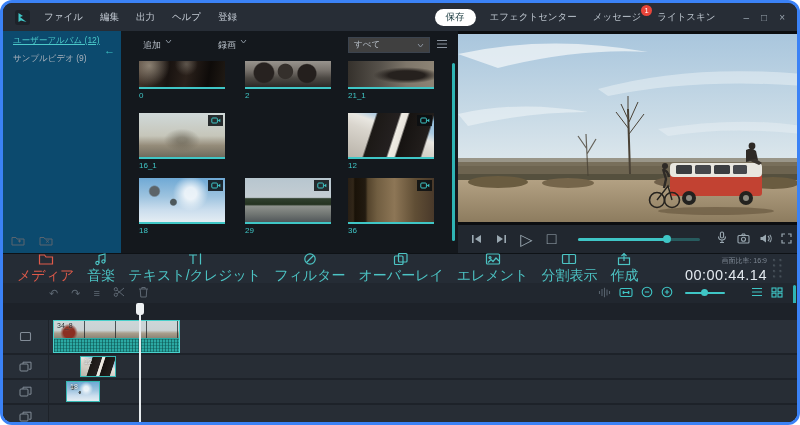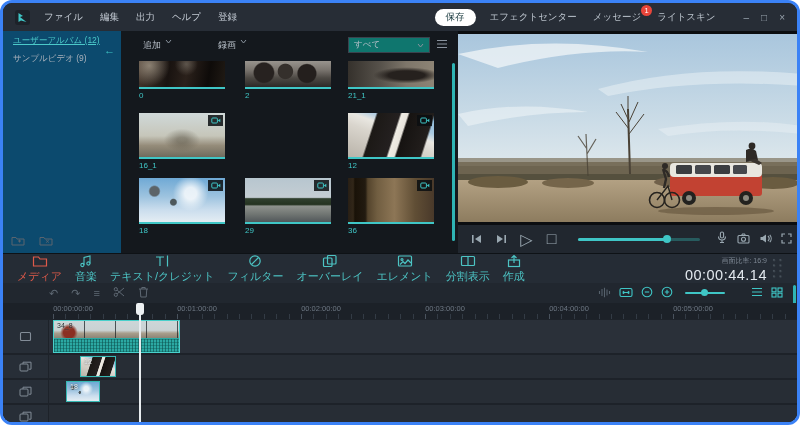--- a/index.html
+++ b/index.html
@@ -21,21 +21,21 @@
   .sb-item{padding:4px 0 2px 10px;white-space:nowrap;}
   .sb-item.sel{color:#4bc9c9;text-decoration:underline;}
   .sb-collapse{position:absolute;top:13px;right:6px;color:#3fc6c6;font-size:11px;}
   .sb-bottom{position:absolute;left:8px;bottom:5px;display:flex;gap:14px;color:#5a646f;}
 
   
   .library{position:absolute;left:118px;top:28px;width:337px;height:222px;background:#14181d;}
   .lib-head{position:absolute;left:0;top:0;width:100%;height:28px;display:flex;align-items:center;color:#b9c1ca;font-size:9px;}
   .lh-dd{display:flex;gap:4px;margin-left:22px;}
   .lh-dd.rec{margin-left:46px;}
-  .lh-select{margin-left:auto;margin-right:6px;width:82px;height:16px;border:1px solid #3b434e;background:#0f766e;display:flex;align-items:center;justify-content:space-between;padding:0 5px;font-size:8.5px;}
+  .lh-select{margin-left:auto;margin-right:6px;width:82px;height:16px;border:1px solid #3b434e;background:#404040;display:flex;align-items:center;justify-content:space-between;padding:0 5px;font-size:8.5px;}
   .lh-list{margin-right:10px;color:#8a939e;}
   .chev{width:7px;height:5px;}
   .lib-item{position:absolute;width:86px;}
   .c0{left:18px}.c1{left:124px}.c2{left:227px}
   .r0{top:30px}.r1{top:82px}.r2{top:147px}
   .thumb{position:relative;width:86px;height:46px;border-bottom:2px solid #3fc6c6;background-size:cover;}
   .r0 .thumb{height:28px;}
   .lib-label{color:#3fc6c6;font-size:8px;margin-top:2px;}
   .cam-badge{position:absolute;top:2px;right:2px;width:15px;height:11px;background:rgba(10,14,17,.85);display:flex;align-items:center;justify-content:center;color:#3fc6c6;}
   .lib-scroll{position:absolute;right:3px;top:32px;width:3px;height:178px;background:#2fb4b4;border-radius:2px;}
@@ -65,21 +65,21 @@
   .pv-controls{position:absolute;left:0;top:194px;width:100%;height:28px;background:#21272f;display:flex;align-items:center;color:#9aa8b1;}
   .pvb{width:25px;height:16px;display:flex;align-items:center;justify-content:center;}
   .pvb.first{margin-left:6px;}
   .seek{position:relative;width:122px;height:3px;border-radius:2px;background:#275b5e;margin-left:14px;}
   .seek-fill{position:absolute;left:0;top:0;height:3px;width:72%;background:#3fc6c6;border-radius:2px;}
   .seek-dot{position:absolute;left:70%;top:-2.5px;width:8px;height:8px;border-radius:50%;background:#3fc6c6;}
   .pv-right{display:flex;align-items:center;margin-left:16px;gap:9px;}
 
   
   .tabrow{position:absolute;left:0;top:250px;width:100%;height:30px;background:#252c35;border-top:1px solid #0e1216;display:flex;align-items:center;}
-  .tab{display:flex;flex-direction:column;align-items:center;gap:1px;color:#4cc4c4;font-size:11px;margin-right:13px;white-space:nowrap;}
+  .tab{display:flex;flex-direction:column;align-items:center;gap:1px;color:#4cc4c4;font-size:14px;margin-right:13px;white-space:nowrap;}
   .tab:first-of-type{margin-left:14px;}
   .tab.active{color:#e05a4a;}
   .tab svg{display:block;}
   .pv-info{position:absolute;right:30px;top:0;height:100%;text-align:right;}
   .ratio{font-size:7px;color:#7d8793;margin-top:2px;}
   .timecode{font-size:14.5px;color:#e2e8ee;letter-spacing:.5px;margin-top:1px;}
   .grip{position:absolute;right:12px;top:4px;width:13px;height:22px;background:repeating-radial-gradient(circle at 2px 2px,#465059 0 1px,transparent 1.4px 100%) 0 0/6.5px 5.5px;}
 
   
   .tltb{position:absolute;left:0;top:280px;width:100%;height:20px;background:#21272f;display:flex;align-items:center;font-size:11px;}
@@ -498,29 +498,20 @@
             <rect x="7" y="1" width="4" height="3.8"></rect>
             <rect x="1" y="6.2" width="4" height="3.8"></rect>
             <rect x="7" y="6.2" width="4" height="3.8"></rect>
           </svg>
       </span>
     </div>
     <div class="tl-vscroll"></div>
   </div>
 
   <div class="timeline">
-    <div class="ruler">
-      <span class="rlabel" style="left:35px">00:00:00:00</span>
-      <span class="rlabel" style="left:159px">00:01:00:00</span>
-      <span class="rlabel" style="left:283px">00:02:00:00</span>
-      <span class="rlabel" style="left:407px">00:03:00:00</span>
-      <span class="rlabel" style="left:531px">00:04:00:00</span>
-      <span class="rlabel" style="left:655px">00:05:00:00</span>
-      <div class="ticks"></div>
-    </div>
 
     <div class="theader" style="top:17px;height:33px">
       <svg width="13" height="11" viewBox="0 0 13 11" fill="none" stroke="currentColor" stroke-width="1.1">
           <rect x="1.5" y="1.5" width="10" height="8" rx="1"></rect>
         </svg>
     </div>
     <div class="theader" style="top:52px;height:23px">
       <svg width="13" height="11" viewBox="0 0 13 11" fill="none" stroke="currentColor" stroke-width="1">
           <rect x="1" y="3" width="8" height="7" rx="1"></rect>
           <path d="M4,3 V1.2 h8 v7 H10"></path>

